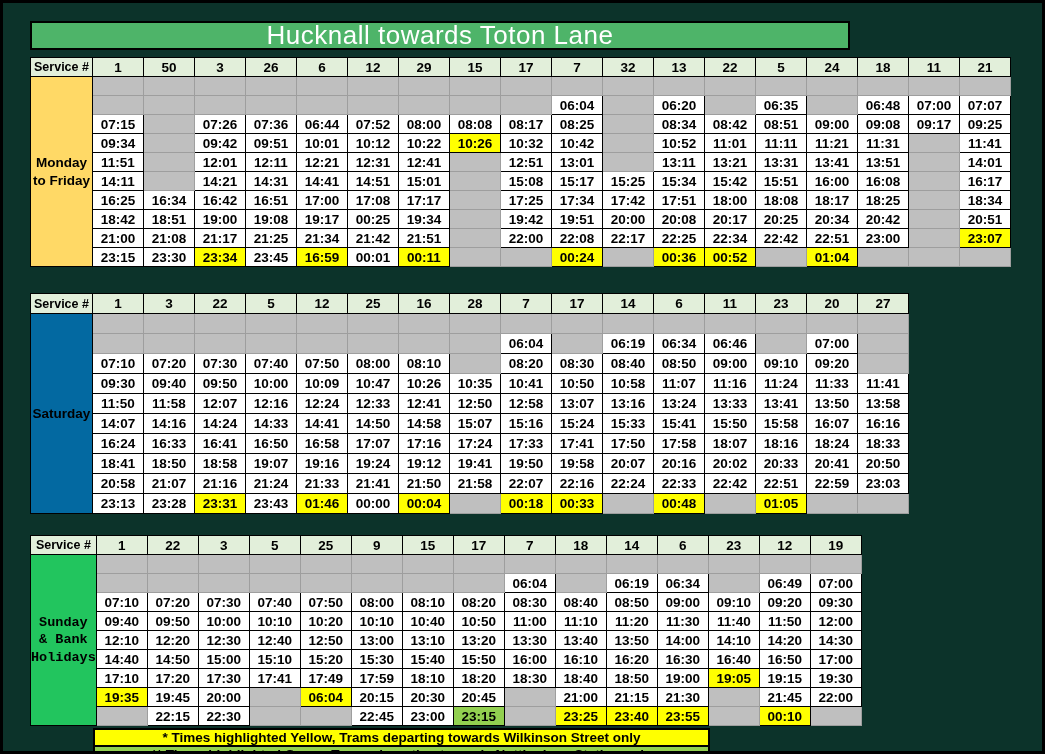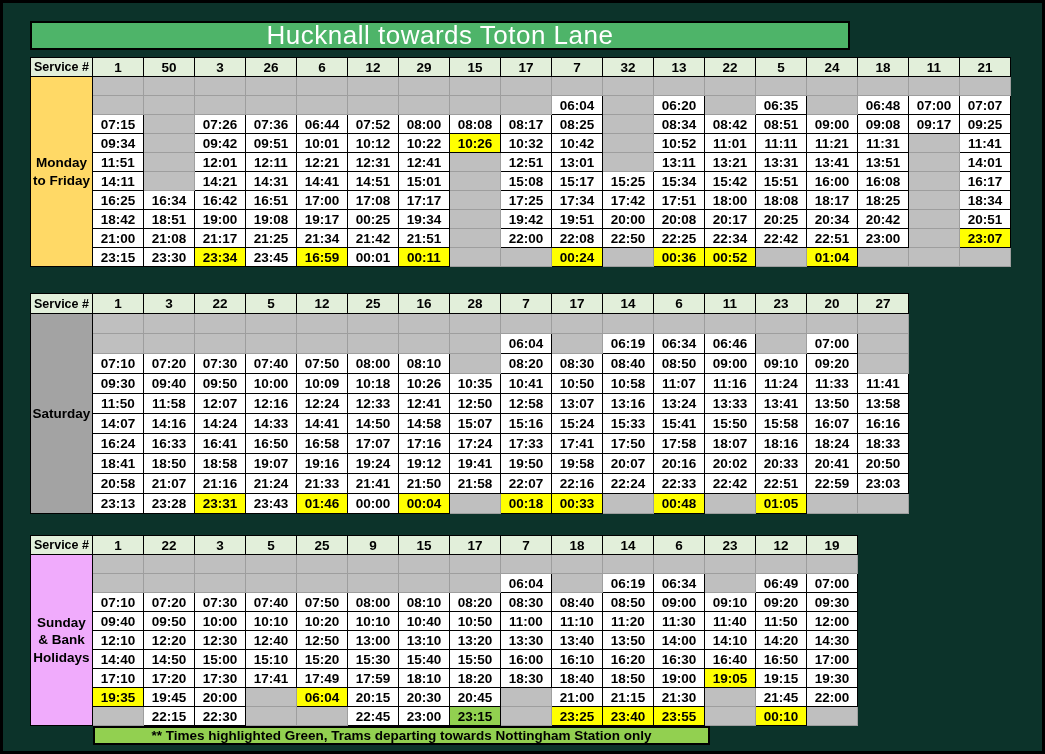--- a/index.html
+++ b/index.html
@@ -256,21 +256,21 @@
           <td>21:00</td>
           <td>21:08</td>
           <td>21:17</td>
           <td>21:25</td>
           <td>21:34</td>
           <td>21:42</td>
           <td>21:51</td>
           <td class="empty"></td>
           <td>22:00</td>
           <td>22:08</td>
-          <td>22:50</td>
+          <td>22:17</td>
           <td>22:25</td>
           <td>22:34</td>
           <td>22:42</td>
           <td>22:51</td>
           <td>23:00</td>
           <td class="empty"></td>
           <td class="hl-yellow">23:07</td>
         </tr>
         <tr>
           <td>23:15</td>
@@ -330,21 +330,21 @@
           <th>14</th>
           <th>6</th>
           <th>11</th>
           <th>23</th>
           <th>20</th>
           <th>27</th>
         </tr>
       </thead>
       <tbody>
         <tr>
-          <td class="day-label" rowspan="10" style="background: #a3a3a3;">Saturday</td>
+          <td class="day-label" rowspan="10" style="background: #0369a1;">Saturday</td>
           <td class="empty"></td>
           <td class="empty"></td>
           <td class="empty"></td>
           <td class="empty"></td>
           <td class="empty"></td>
           <td class="empty"></td>
           <td class="empty"></td>
           <td class="empty"></td>
           <td class="empty"></td>
           <td class="empty"></td>
@@ -390,21 +390,21 @@
           <td>09:10</td>
           <td>09:20</td>
           <td class="empty"></td>
         </tr>
         <tr>
           <td>09:30</td>
           <td>09:40</td>
           <td>09:50</td>
           <td>10:00</td>
           <td>10:09</td>
-          <td>10:18</td>
+          <td>10:47</td>
           <td>10:26</td>
           <td>10:35</td>
           <td>10:41</td>
           <td>10:50</td>
           <td>10:58</td>
           <td>11:07</td>
           <td>11:16</td>
           <td>11:24</td>
           <td>11:33</td>
           <td>11:41</td>
@@ -553,21 +553,21 @@
           <th>18</th>
           <th>14</th>
           <th>6</th>
           <th>23</th>
           <th>12</th>
           <th>19</th>
         </tr>
       </thead>
       <tbody>
         <tr>
-          <td class="day-label" rowspan="9" style="background: #f0abfc;">Sunday
+          <td class="day-label" rowspan="9" style="background: #22c55e; font-family: Liberation Mono, monospace;">Sunday
 &amp; Bank
 Holidays</td>
           <td class="empty"></td>
           <td class="empty"></td>
           <td class="empty"></td>
           <td class="empty"></td>
           <td class="empty"></td>
           <td class="empty"></td>
           <td class="empty"></td>
           <td class="empty"></td>
@@ -712,15 +712,16 @@
           <td class="hl-yellow">23:40</td>
           <td class="hl-yellow">23:55</td>
           <td class="empty"></td>
           <td class="hl-yellow">00:10</td>
           <td class="empty"></td>
         </tr>
       </tbody>
     </table>
 
   <div class="notes">
+    <div class="note note-yellow">* Times highlighted Yellow, Trams departing towards Wilkinson Street only</div>
     <div class="note note-green">** Times highlighted Green, Trams departing towards Nottingham Station only</div>
   </div>
 </div>
 
 </body></html>

